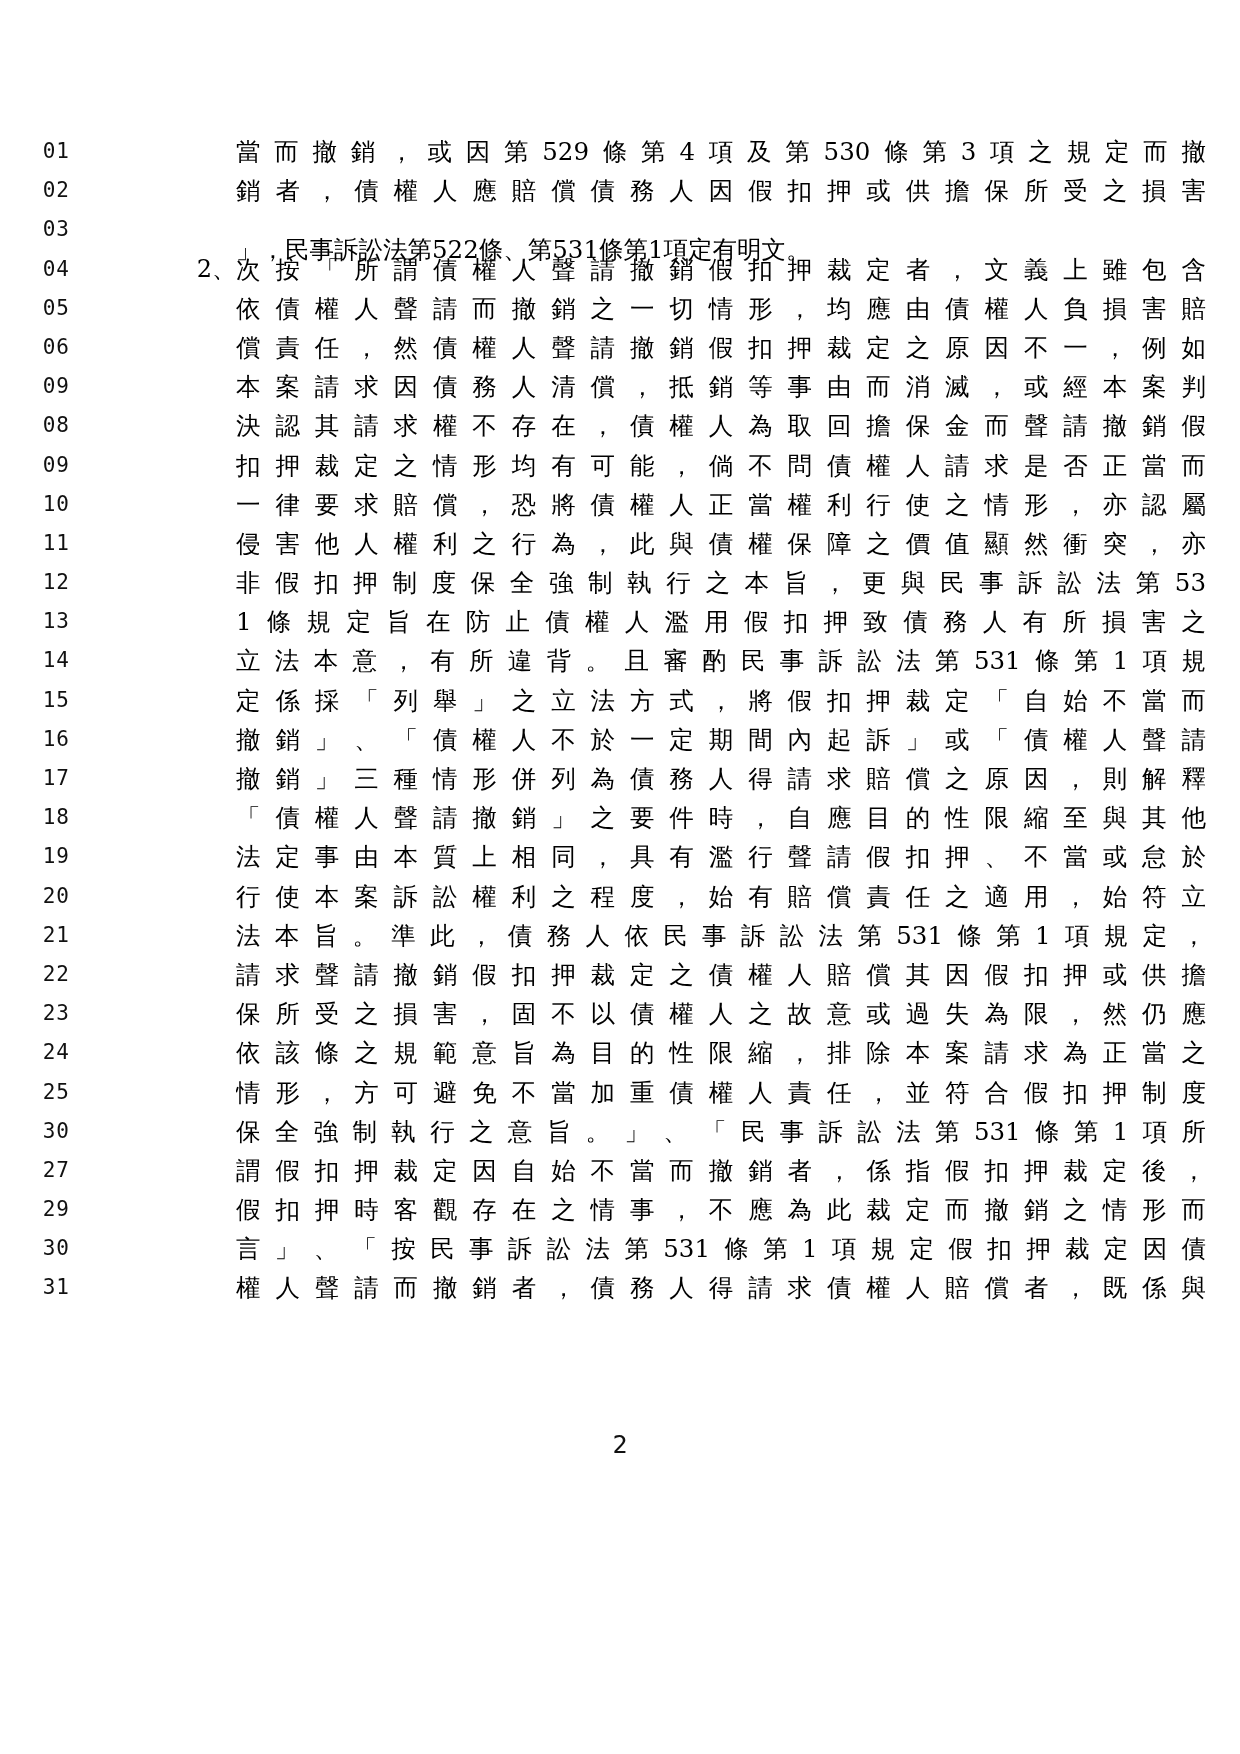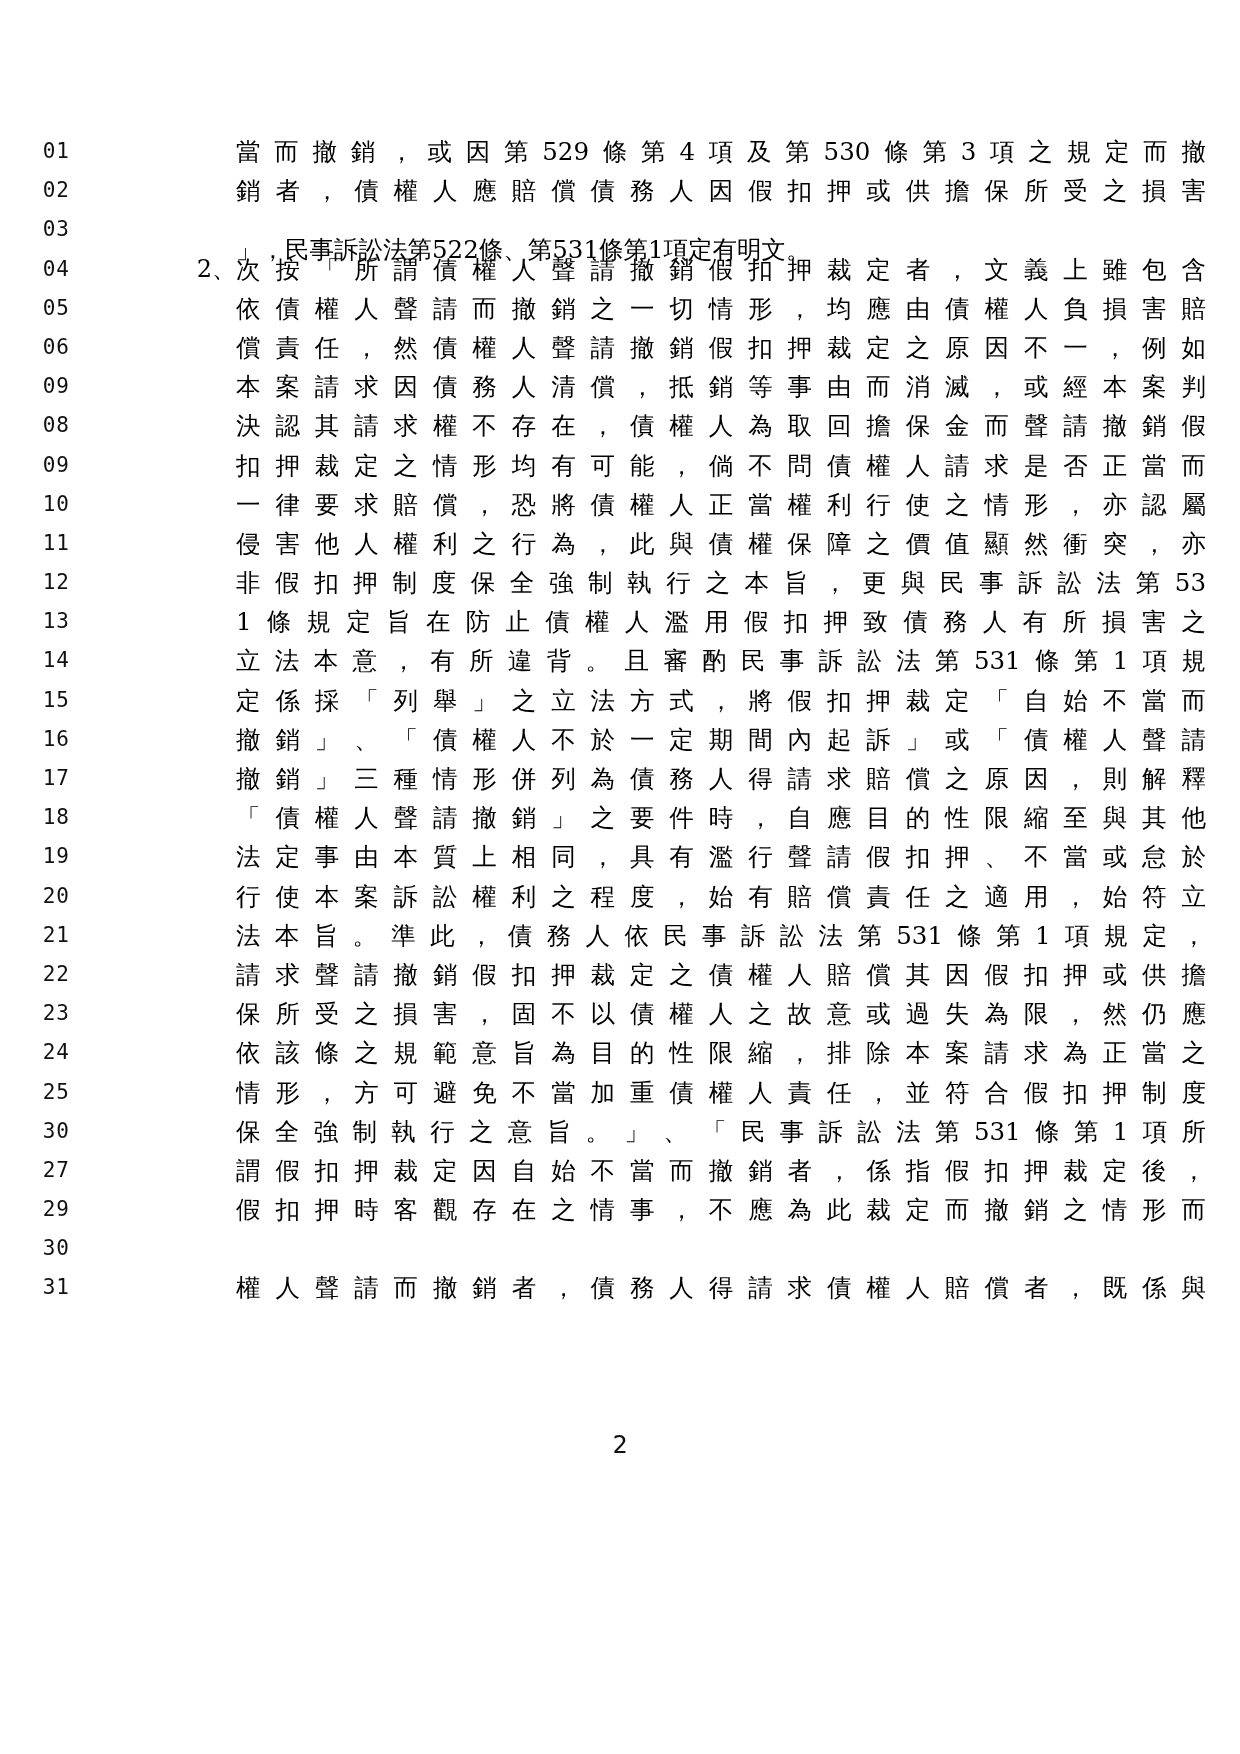--- a/index.html
+++ b/index.html
@@ -258,20 +258,21 @@
       <div class="line-row">
         <div class="line-number">29</div>
         <div class="line-gap"></div>
         <div class="line-marker empty"></div>
         <div class="line-text">假扣押時客觀存在之情事，不應為此裁定而撤銷之情形而</div>
       </div>
       <div class="line-row">
         <div class="line-number">30</div>
         <div class="line-gap"></div>
         <div class="line-marker empty"></div>
+        <div class="line-text">言」、「按民事訴訟法第531條第1項規定假扣押裁定因債</div>
       </div>
       <div class="line-row">
         <div class="line-number">31</div>
         <div class="line-gap"></div>
         <div class="line-marker empty"></div>
         <div class="line-text">權人聲請而撤銷者，債務人得請求債權人賠償者，既係與</div>
       </div>
     </div>
 
   <div class="page-number">2</div>

